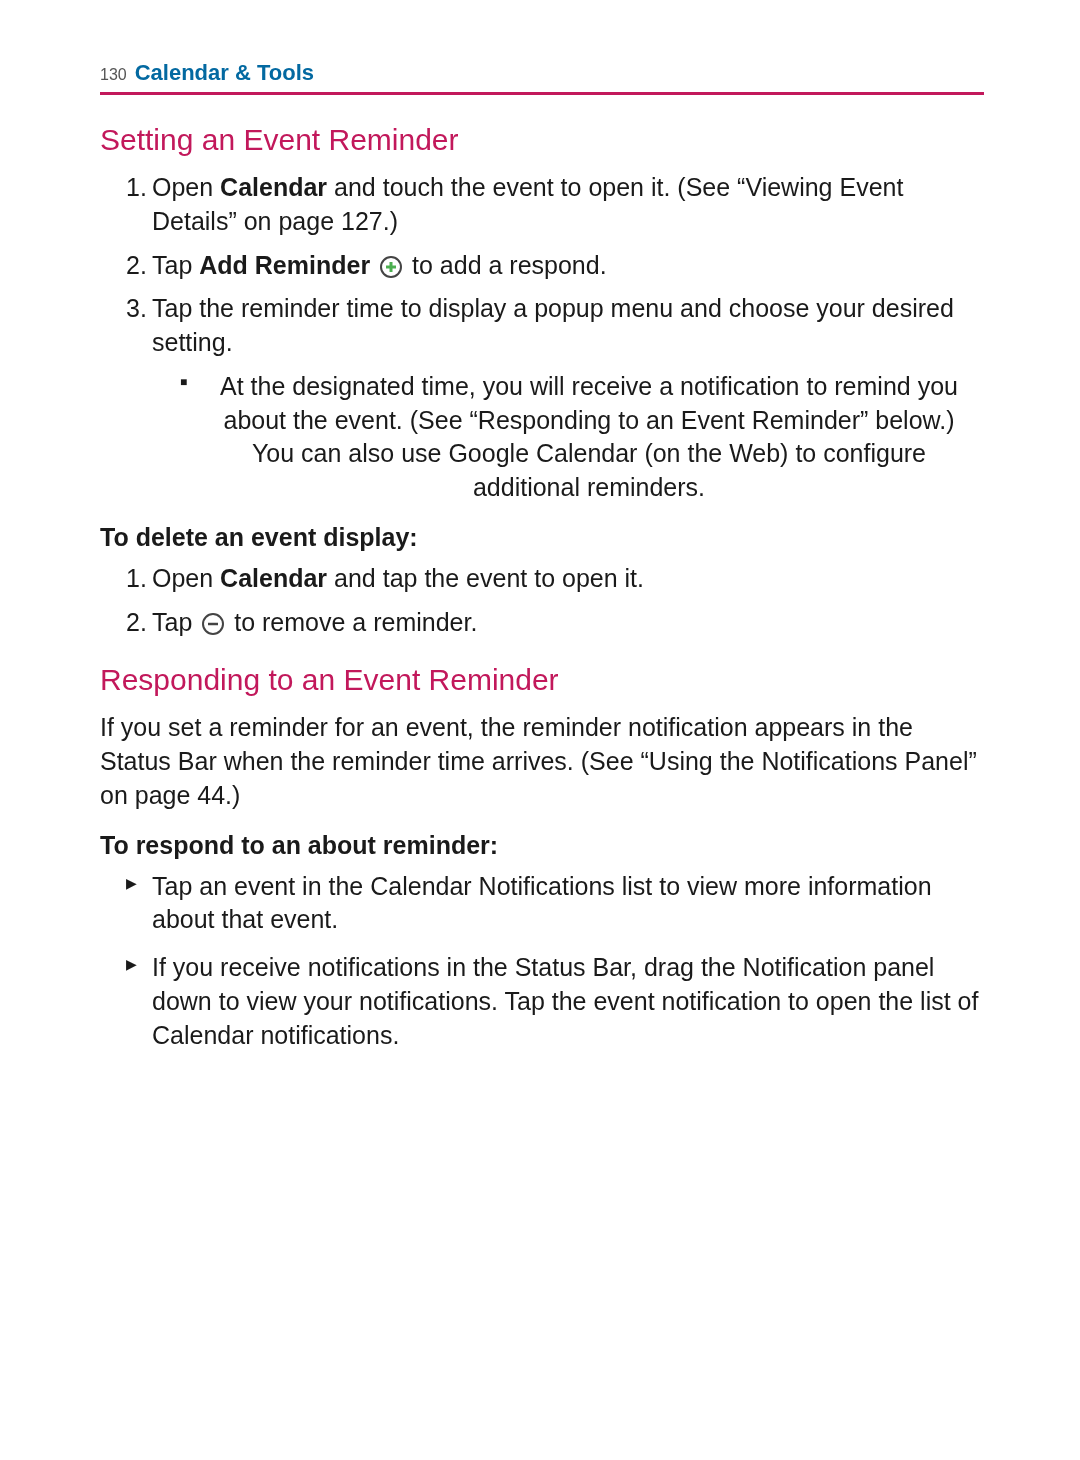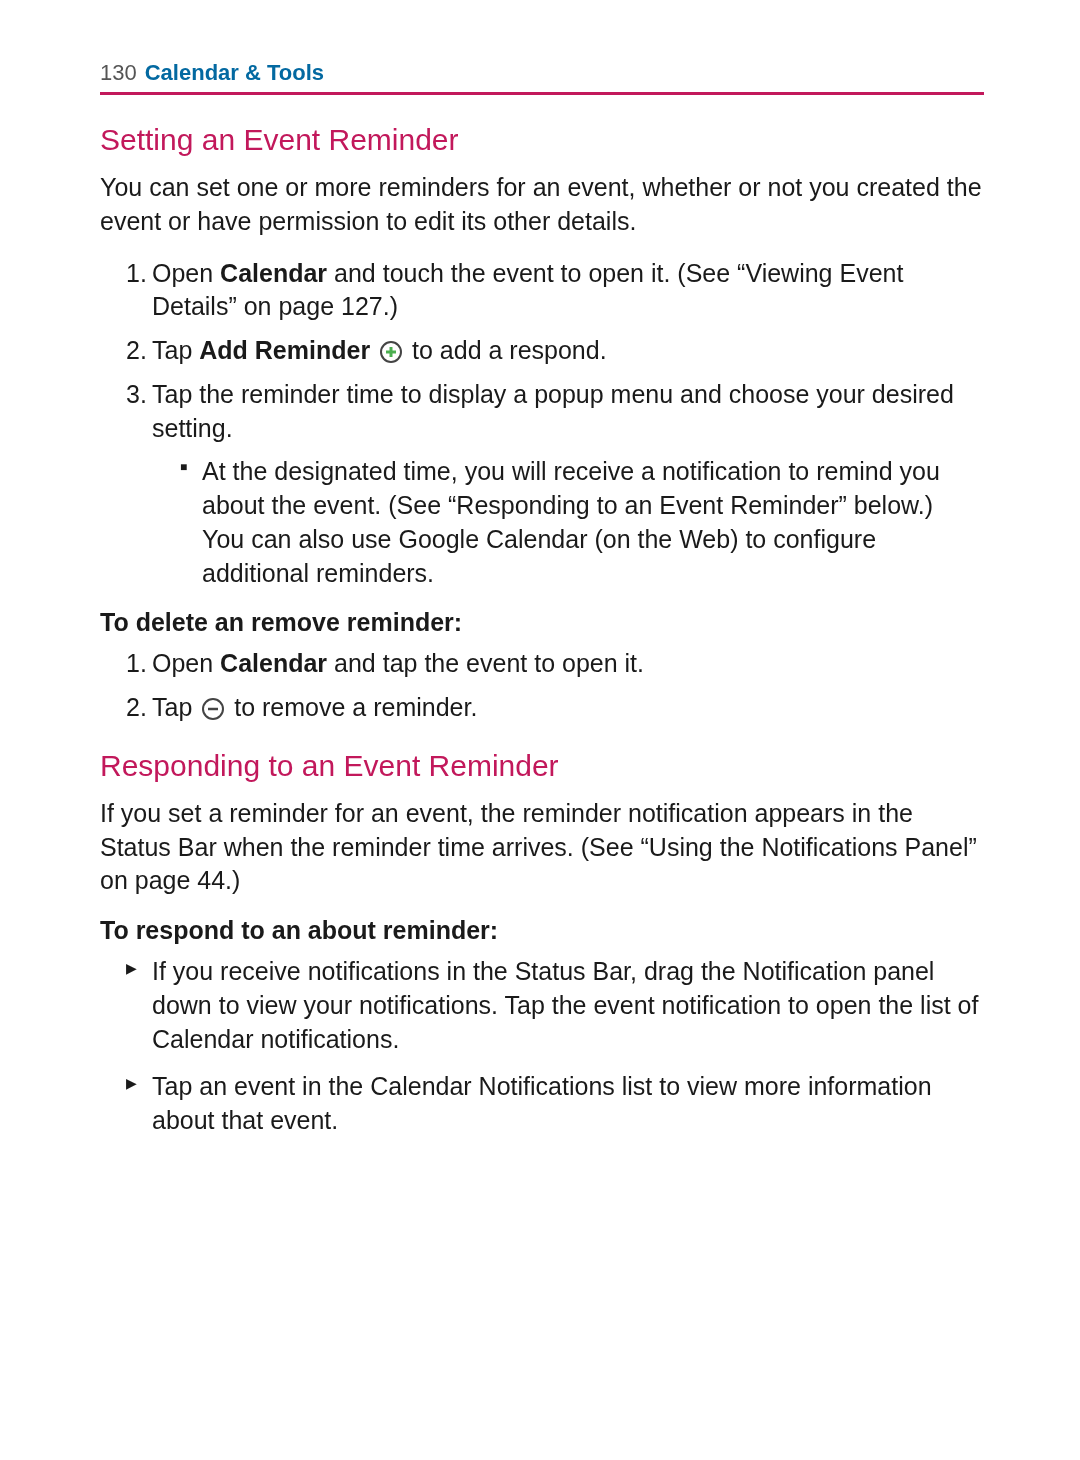--- a/index.html
+++ b/index.html
@@ -16,21 +16,21 @@
   }
   .header {
     display: flex;
     align-items: baseline;
     gap: 8px;
     border-bottom: 3px solid #c2185b;
     padding-bottom: 6px;
     margin-bottom: 28px;
   }
   .page-num {
-    font-size: 22px;
+    font-size: 16px;
     color: #555;
     font-weight: 400;
   }
   .header-title {
     font-size: 22px;
     font-weight: 600;
     color: #0369a1;
   }
   .section-heading {
     color: #c2185b;
@@ -66,20 +66,21 @@
   ol.steps > li::before {
     content: counter(step) ".";
     position: absolute;
     left: 0;
     top: 0;
   }
   ul.sub-bullet {
     list-style: none;
     padding: 0 0 0 28px;
     margin: 10px 0 0 0;
+    text-align: center;
   }
   ul.sub-bullet > li {
     font-size: 25px;
     line-height: 1.35;
     position: relative;
     padding-left: 22px;
     margin-bottom: 10px;
   }
   ul.sub-bullet > li::before {
     content: "■";
@@ -123,21 +124,20 @@
 
 <div class="page">
 
   <div class="header">
     <span class="page-num">130</span>
     <span class="header-title">Calendar &amp; Tools</span>
   </div>
 
   <h2 class="section-heading">Setting an Event Reminder</h2>
 
-  <p class="body-text">You can set one or more reminders for an event, whether or not you created the event or have permission to edit its other details.</p>
 
 
   <ol class="steps">
     <li>
       <span class="step-line">Open </span><span class="bold">Calendar</span><span class="step-line"> and touch the event to open it. (See “Viewing Event Details” on page 127.)</span>
     </li>
     <li>
       <span class="step-line">Tap </span><span class="bold">Add Reminder</span>
       <span class="icon">
         <svg width="24" height="24" viewBox="0 0 24 24">
@@ -149,21 +149,21 @@
       <span class="step-line"> to add a respond.</span>
     </li>
     <li>
       <span class="step-line">Tap the reminder time to display a popup menu and choose your desired setting.</span>
       <ul class="sub-bullet">
         <li>At the designated time, you will receive a notification to remind you about the event. (See “Responding to an Event Reminder” below.) You can also use Google Calendar (on the Web) to configure additional reminders.</li>
       </ul>
     </li>
   </ol>
 
-  <div class="sub-heading">To delete an remove reminder:</div>
+  <div class="sub-heading">To delete an event display:</div>
 
   <ol class="steps">
     <li>
       <span class="step-line">Open </span><span class="bold">Calendar</span><span class="step-line"> and tap the event to open it.</span>
     </li>
     <li>
       <span class="step-line">Tap </span><span class="icon">
         <svg width="24" height="24" viewBox="0 0 24 24">
           <circle cx="12" cy="12" r="10" fill="none" stroke="#444" stroke-width="2"></circle>
           <line x1="7" y1="12" x2="17" y2="12" stroke="#444" stroke-width="2.5"></line>
@@ -172,17 +172,17 @@
     </li>
   </ol>
 
   <h2 class="section-heading">Responding to an Event Reminder</h2>
 
   <p class="body-text">If you set a reminder for an event, the reminder notification appears in the Status Bar when the reminder time arrives. (See “Using the Notifications Panel” on page 44.)</p>
 
   <div class="sub-heading">To respond to an about reminder:</div>
 
   <ul class="tri-bullet">
+    <li>Tap an event in the Calendar Notifications list to view more information about that event.</li>
     <li>If you receive notifications in the Status Bar, drag the Notification panel down to view your notifications. Tap the event notification to open the list of Calendar notifications.</li>
-    <li>Tap an event in the Calendar Notifications list to view more information about that event.</li>
   </ul>
 
 </div>
 
 </body></html>

